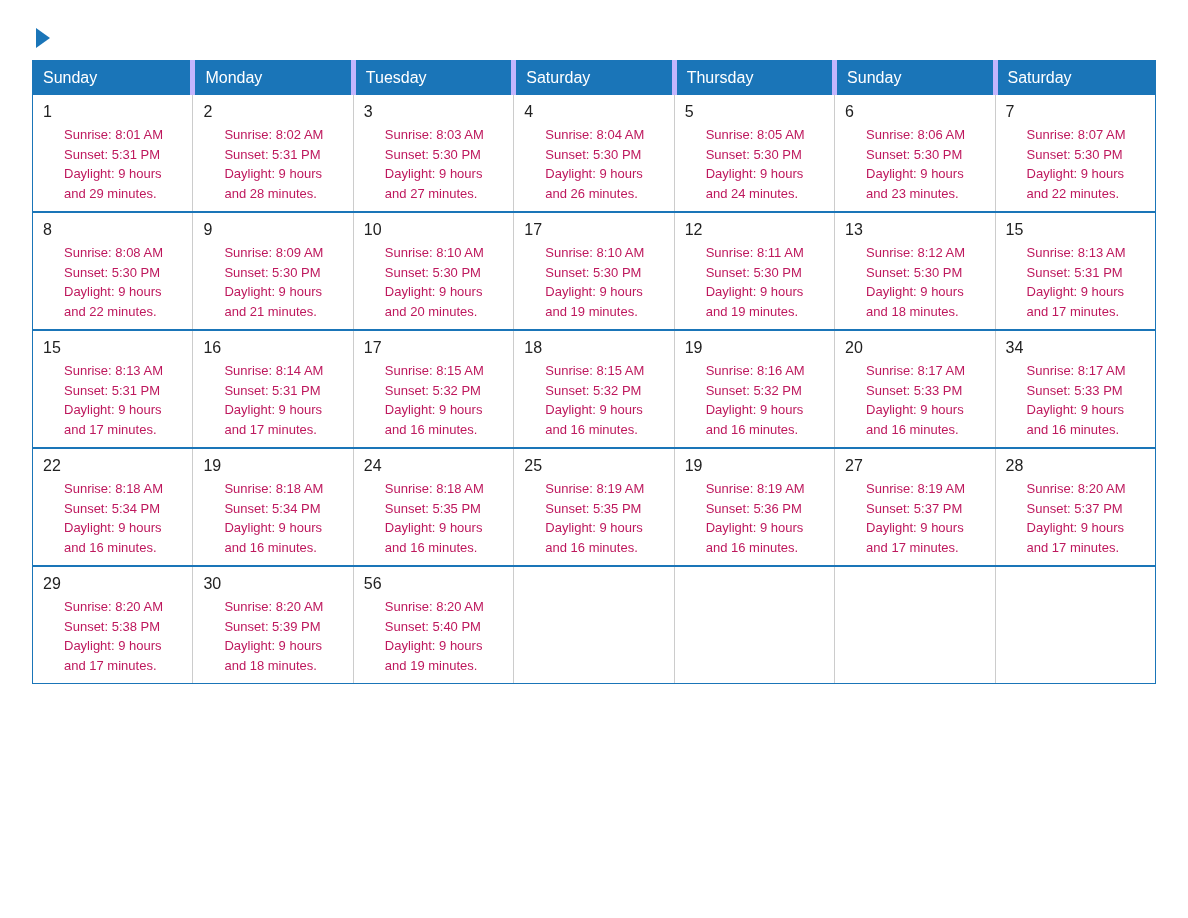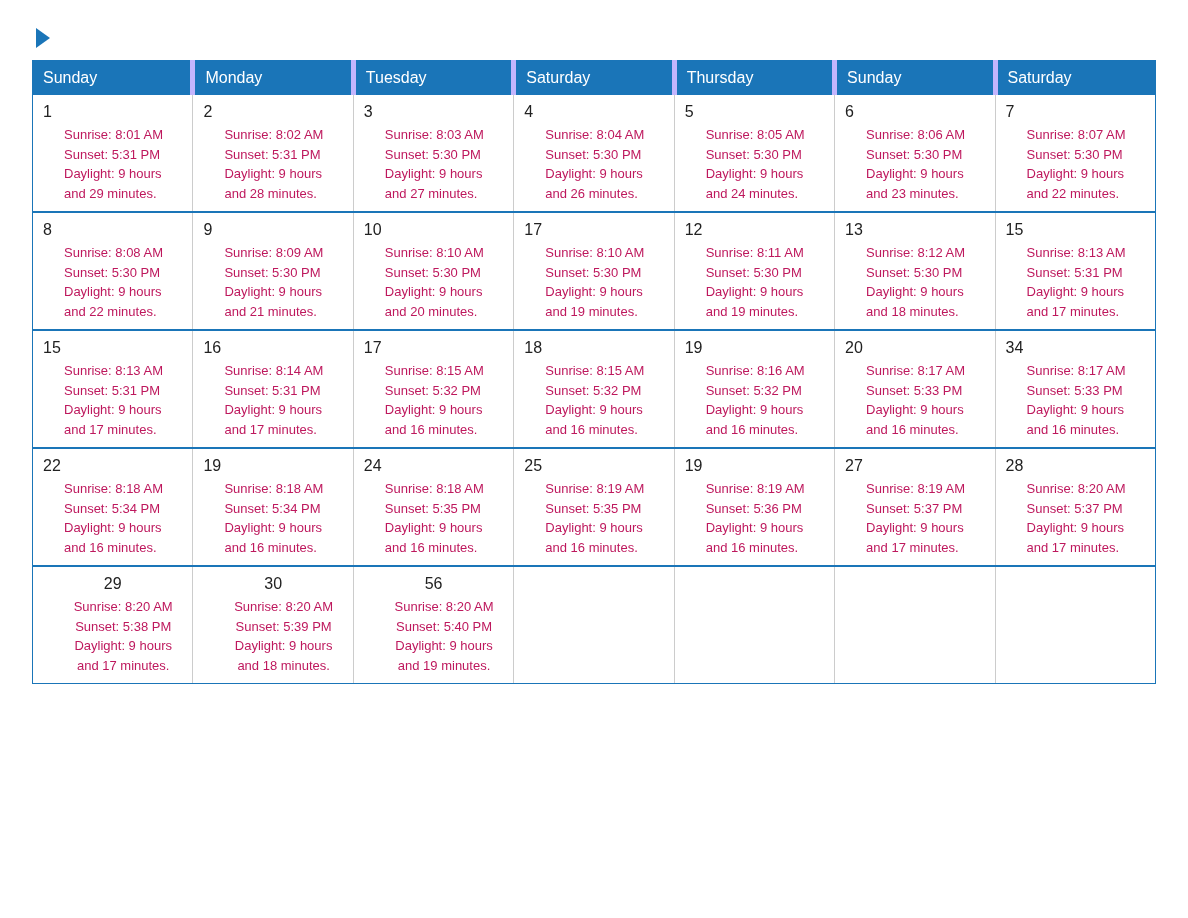--- a/index.html
+++ b/index.html
@@ -80,21 +80,21 @@
       vertical-align: top;
       padding: 8px 10px;
       font-size: 13.5px;
       color: #222;
       border-right: 1px solid #ccc;
       border-bottom: 2px solid #1a75b8;
       min-height: 100px;
       width: 14.28%;
     }
     tbody tr td:last-child { border-right: none; }
-    tbody tr:last-child td { border-bottom: 1px solid #1a75b8; text-align: center; }
+    tbody tr:last-child td { border-bottom: 1px solid #1a75b8; }
     .day-num {
       font-size: 16px;
       font-weight: normal;
       display: block;
       margin-bottom: 4px;
     }
     .day-info {
       font-size: 13px;
       line-height: 1.5;
       color: #be185d;

